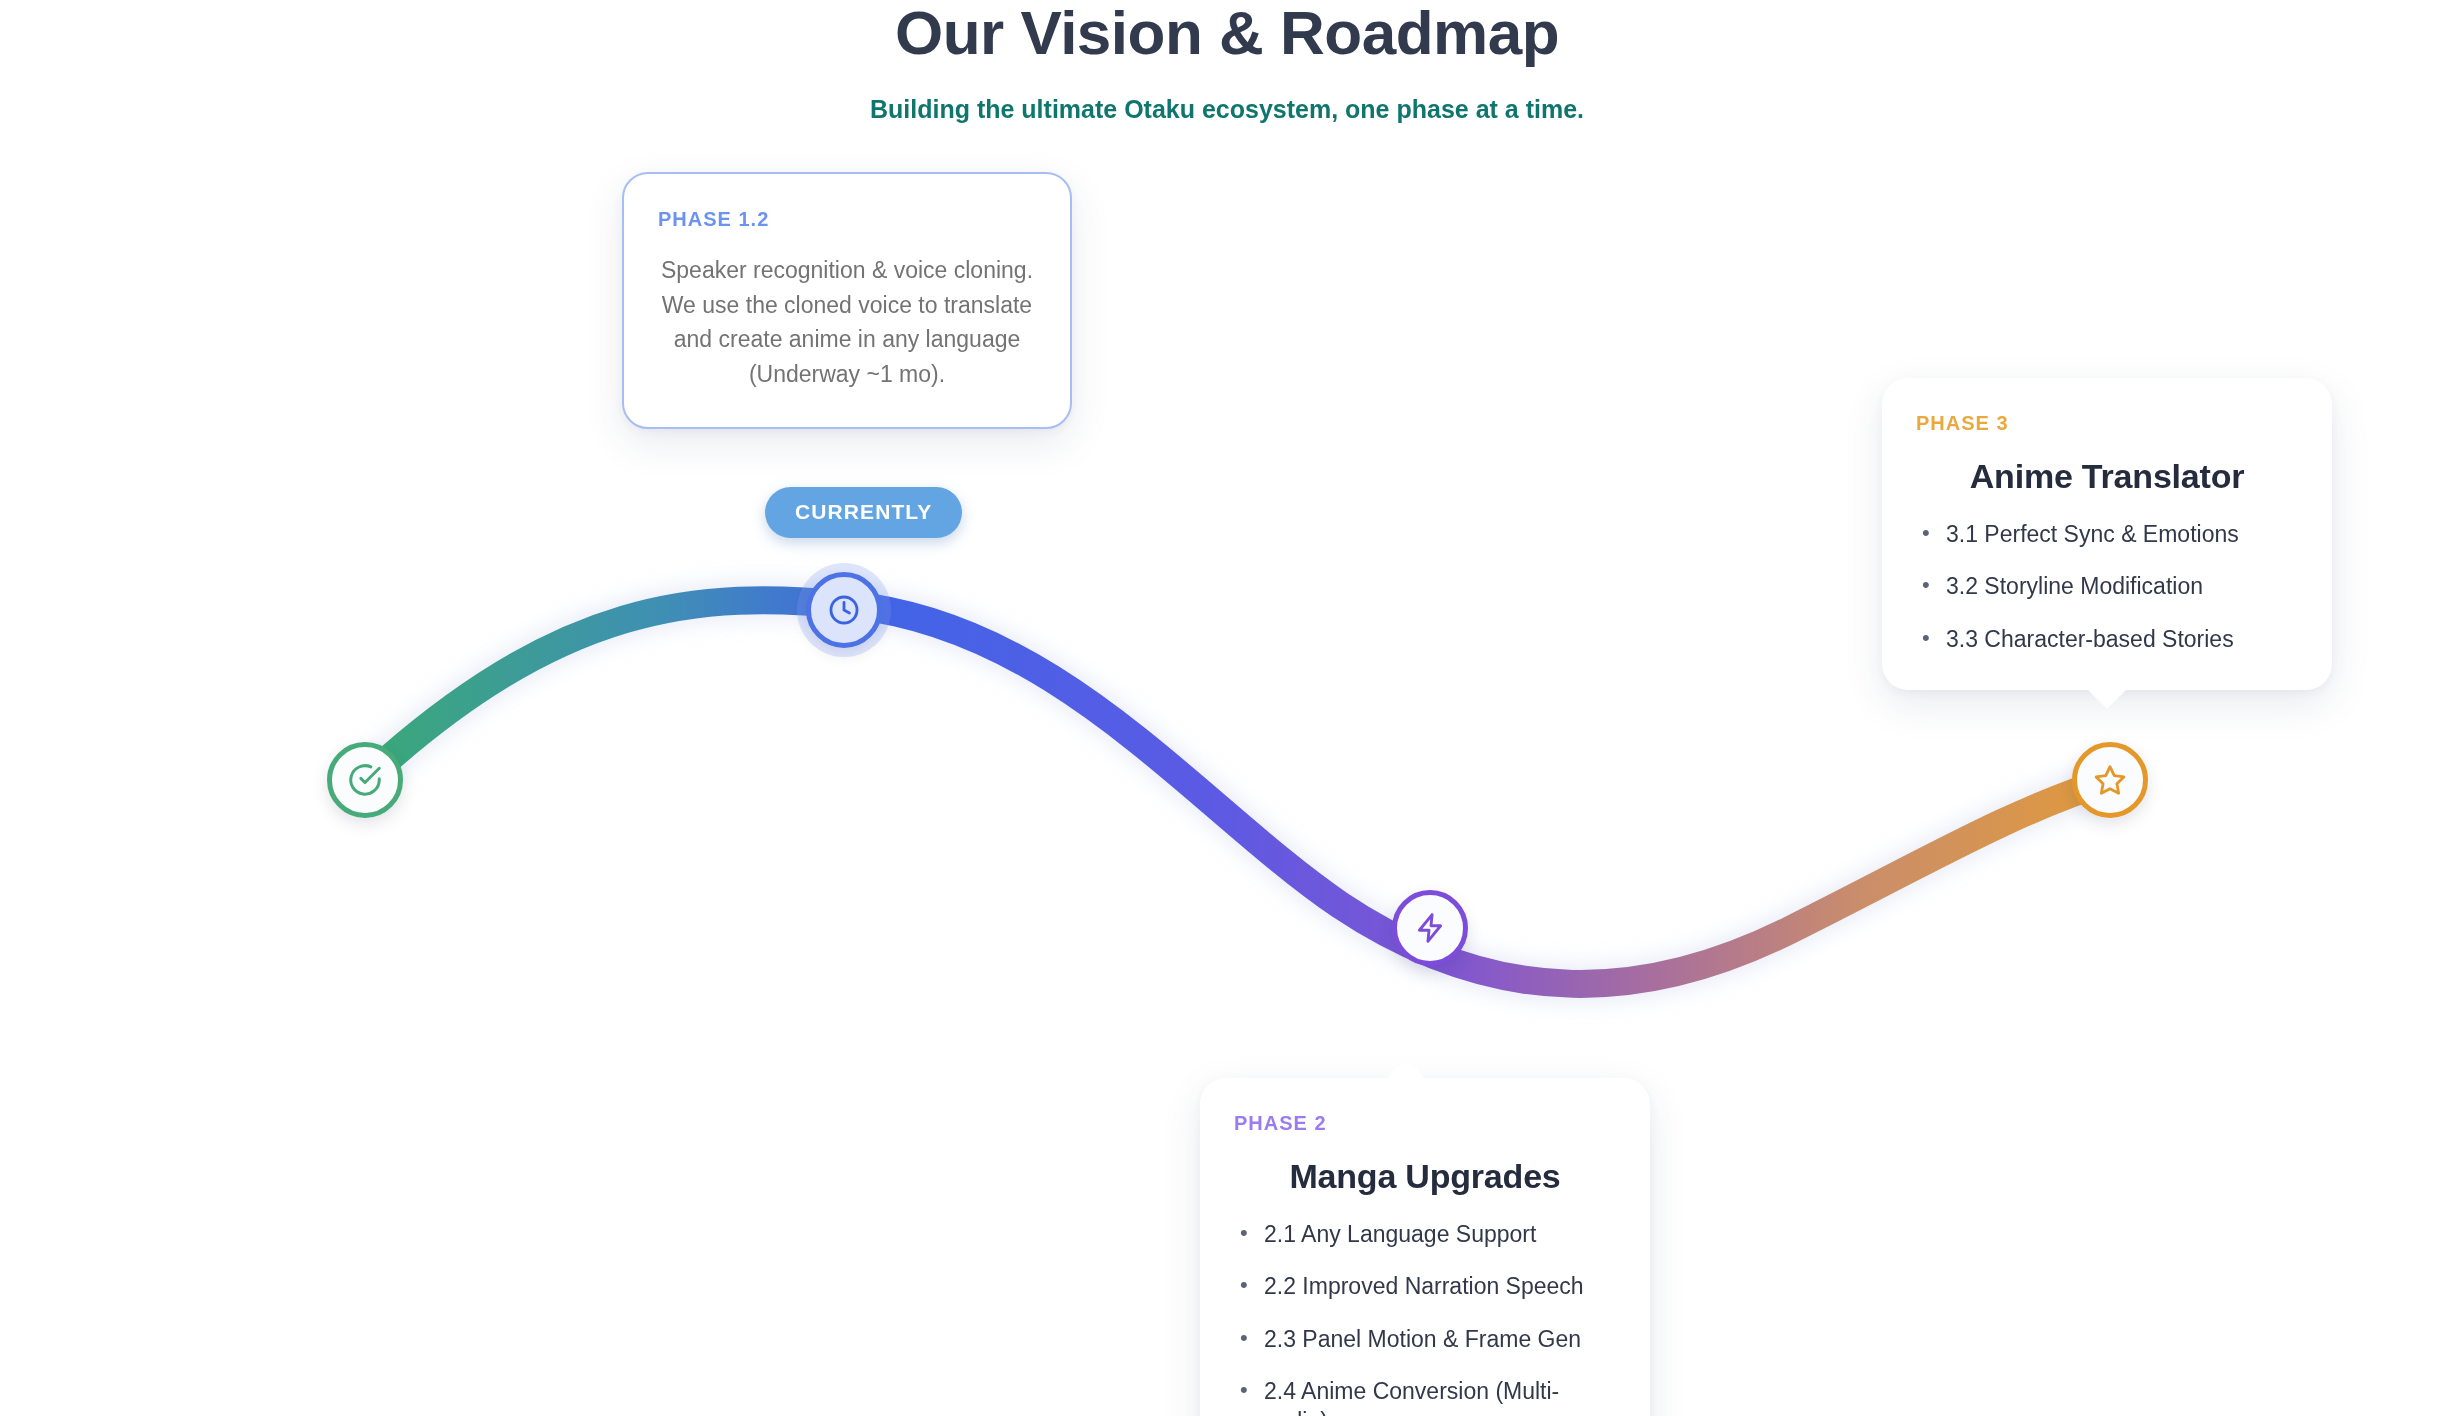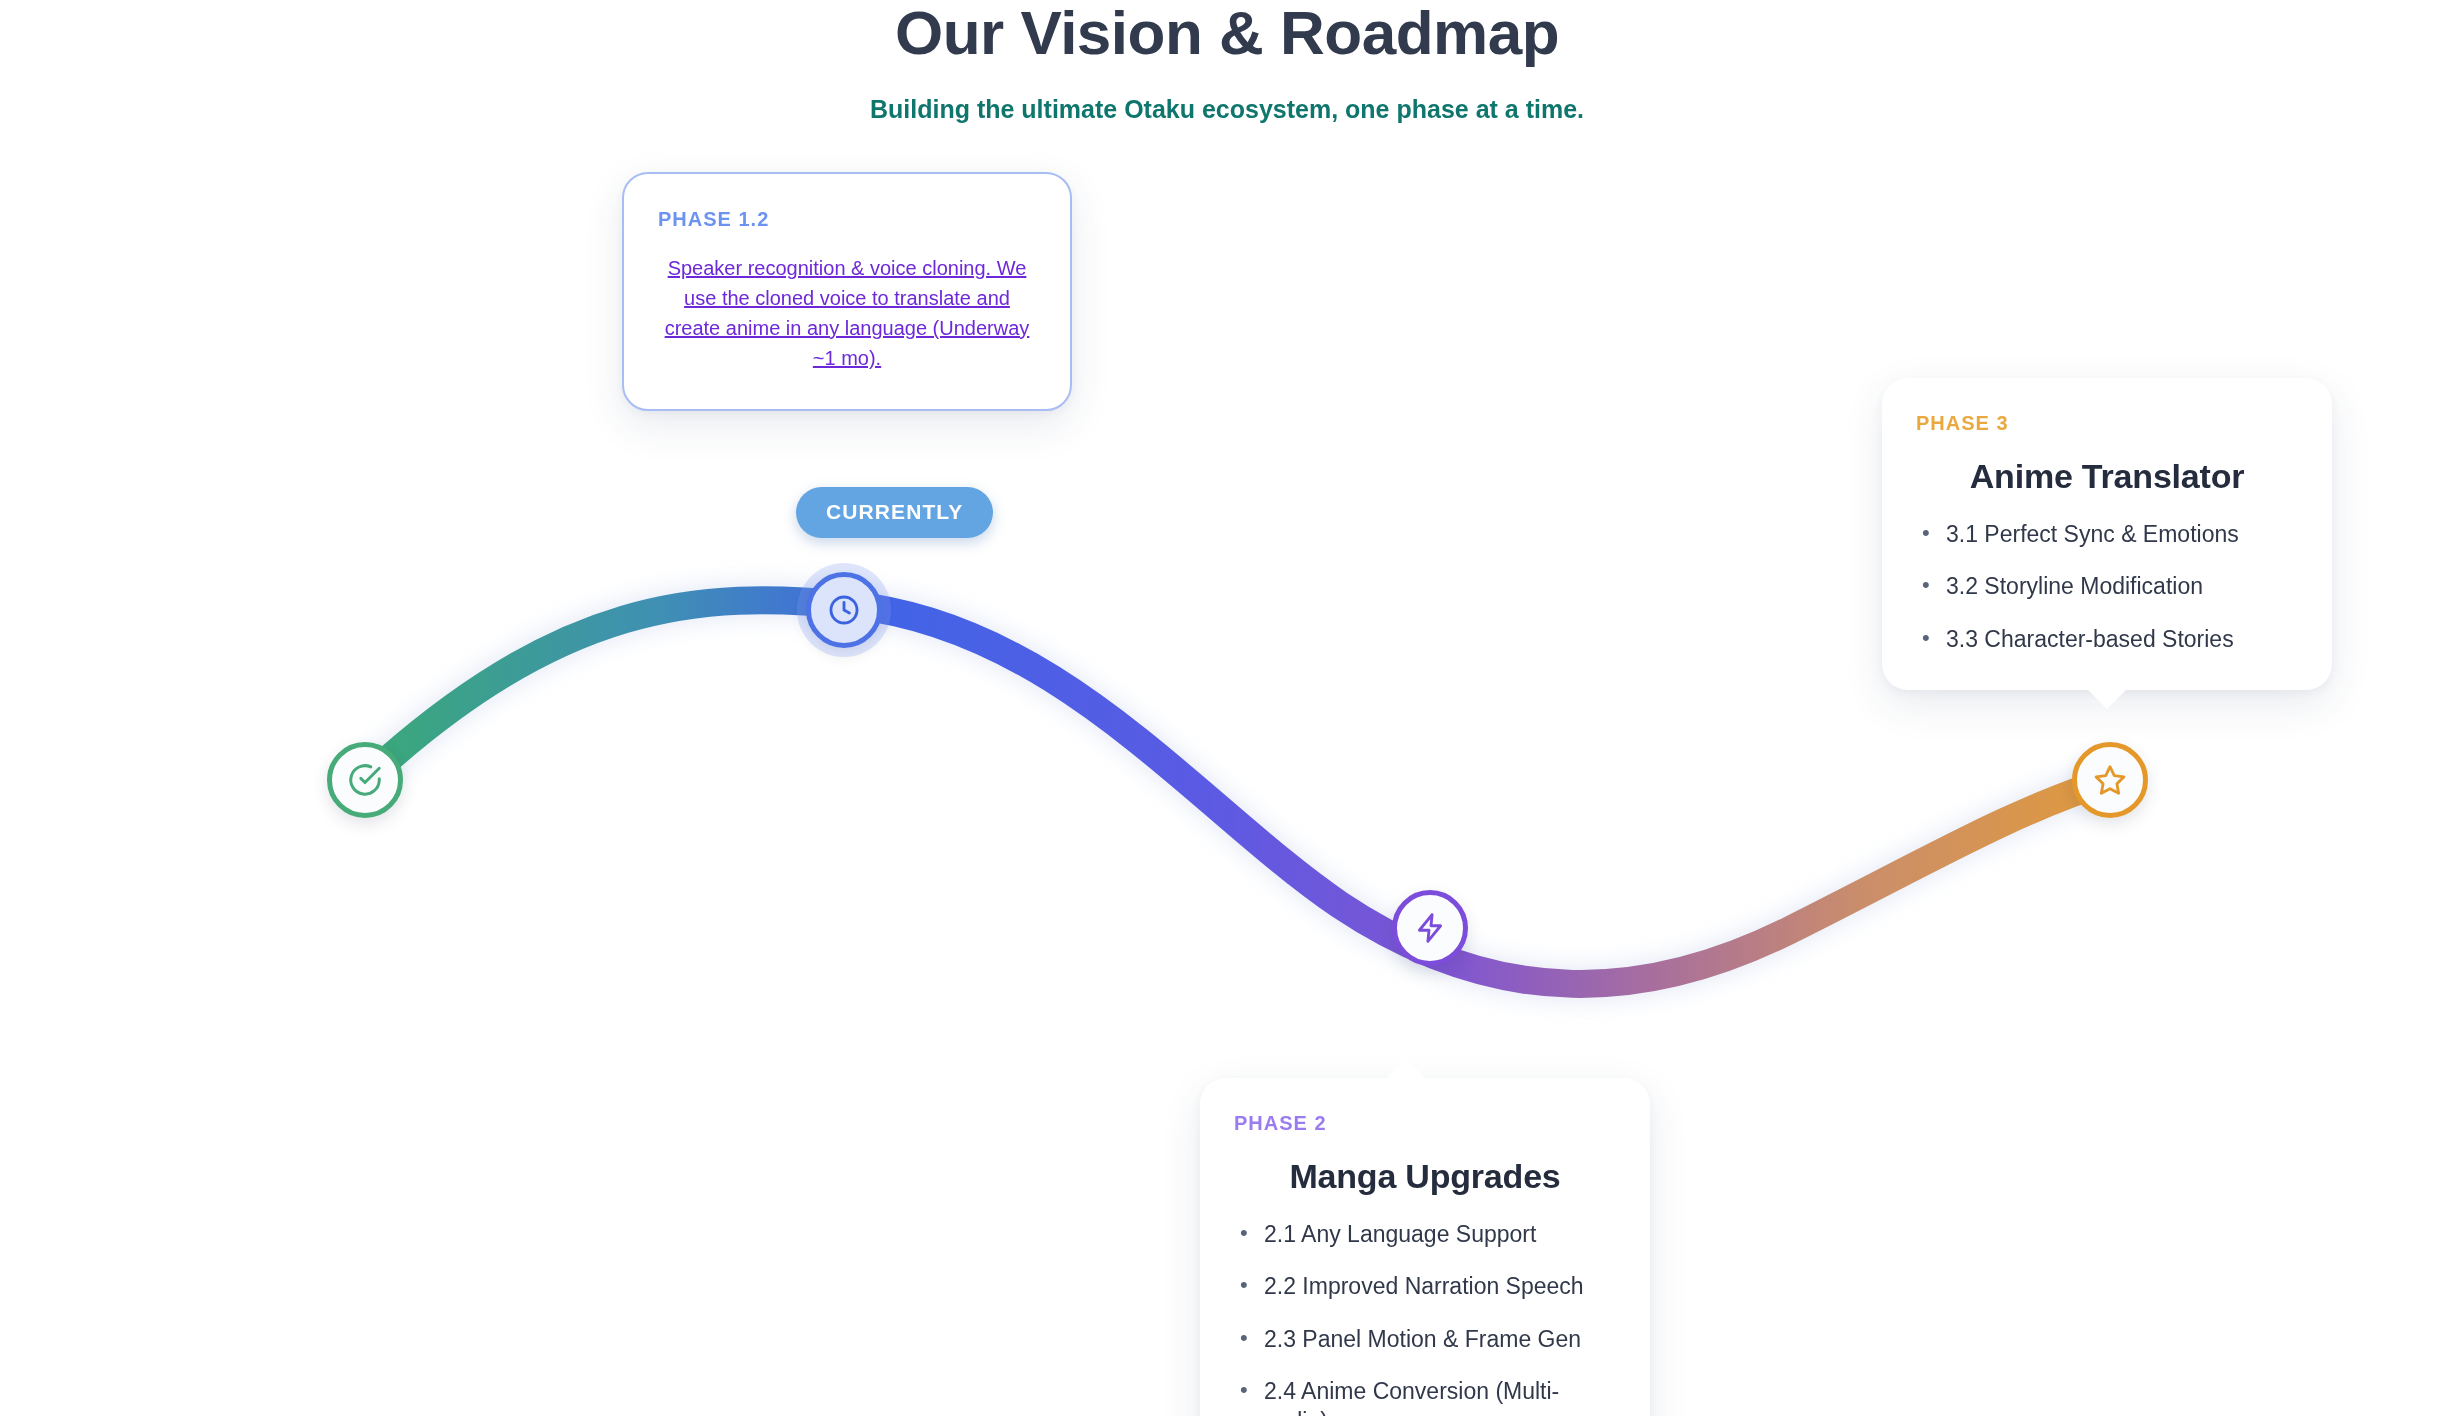--- a/index.html
+++ b/index.html
@@ -109,25 +109,24 @@
   .card-title {
     text-align: center;
     font-size: 34px;
     font-weight: 700;
     color: #242c3d;
     margin-top: 22px;
     letter-spacing: -0.2px;
   }
   .card-desc {
     text-align: center;
-    font-size: 20px;
+    font-size: 23px;
     line-height: 1.5;
-    color: #6d28d9;
+    color: #737373;
     margin-top: 22px;
-    text-decoration: underline;
   }
   .card-list {
     list-style: none;
     margin-top: 24px;
   }
   .card-list li {
     position: relative;
     font-size: 23px;
     line-height: 1.28;
     color: #303849;
@@ -173,21 +172,21 @@
     z-index: 6;
     white-space: nowrap;
   }
 
   
   #card-p12 { left: 622px; top: 172px;  width: 450px; }
   #card-p11 { left: 140px; top: 940px;  width: 450px; }
   #card-p2  { left: 1200px; top: 1078px; width: 450px; }
   #card-p3  { left: 1882px; top: 378px;  width: 450px; }
 
-  #badge-currently { left: 796px; top: 487px; text-align: right; }
+  #badge-currently { left: 765px; top: 487px; text-align: right; }
 
   #node-1 { left: 327px;  top: 742px; }
   #node-2 { left: 806px;  top: 572px; }
   #node-3 { left: 1392px; top: 890px; }
   #node-4 { left: 2072px; top: 742px; }
 </style>
 </head>
 <body>
 
 <div id="stage">

